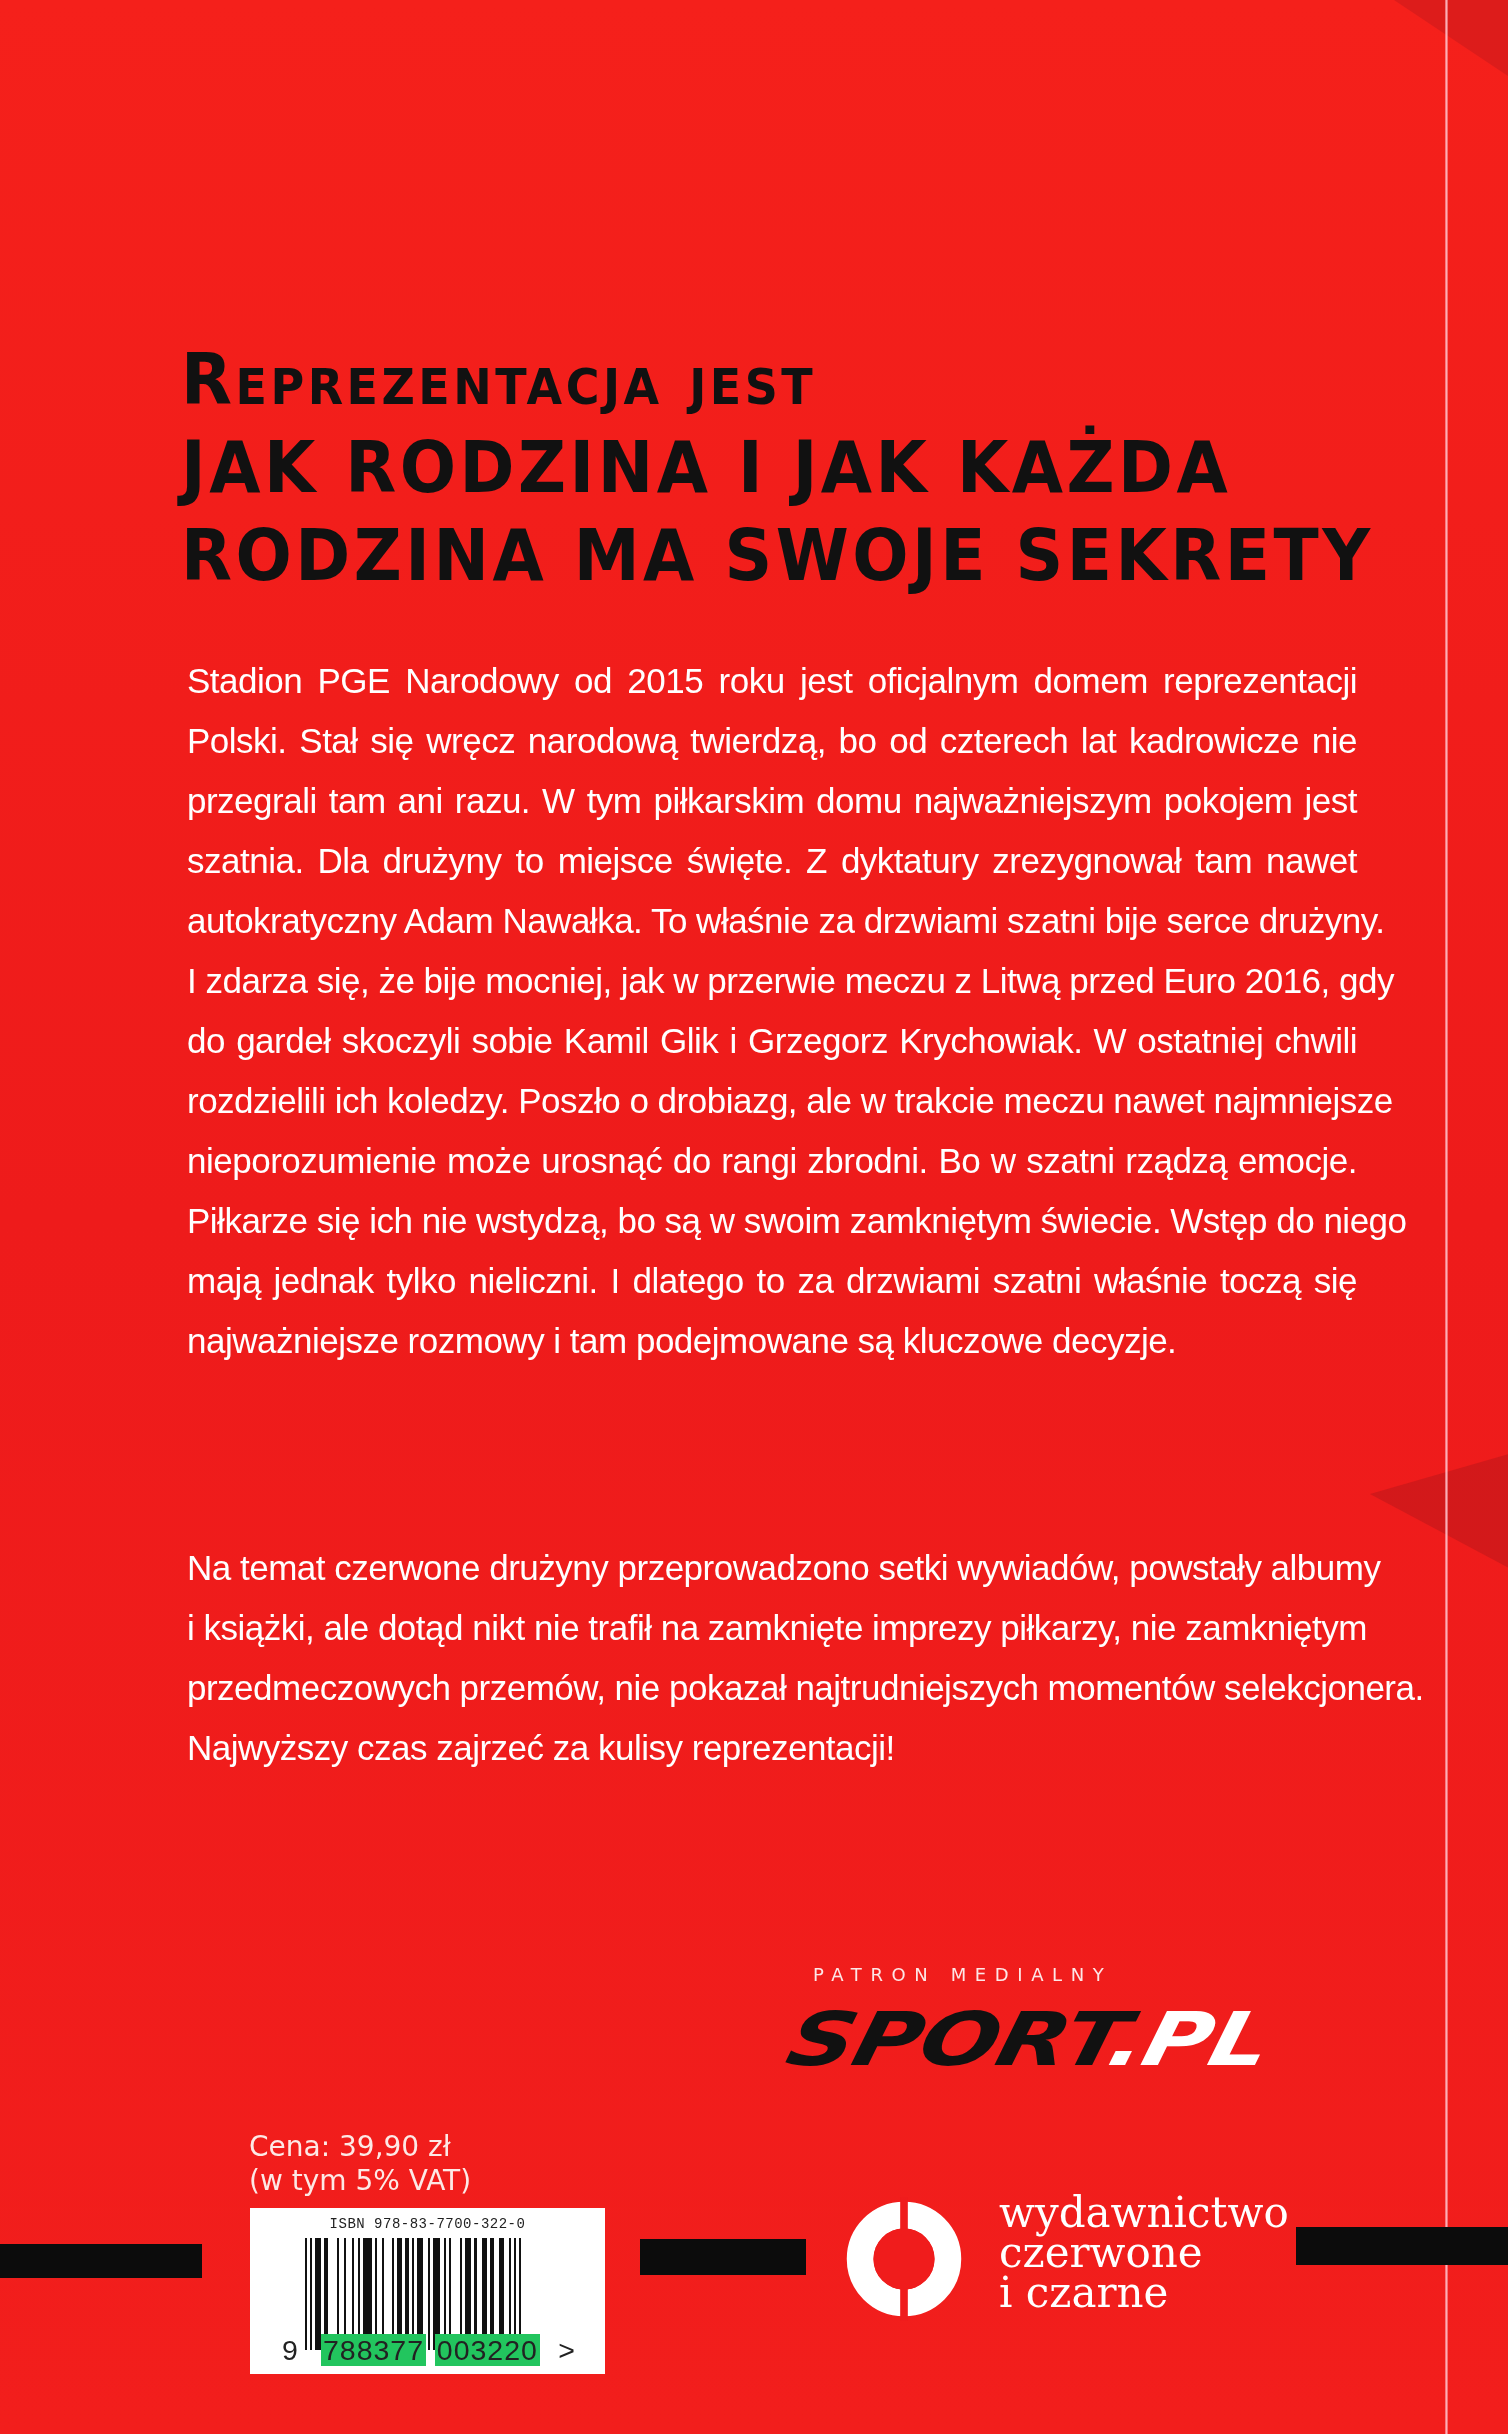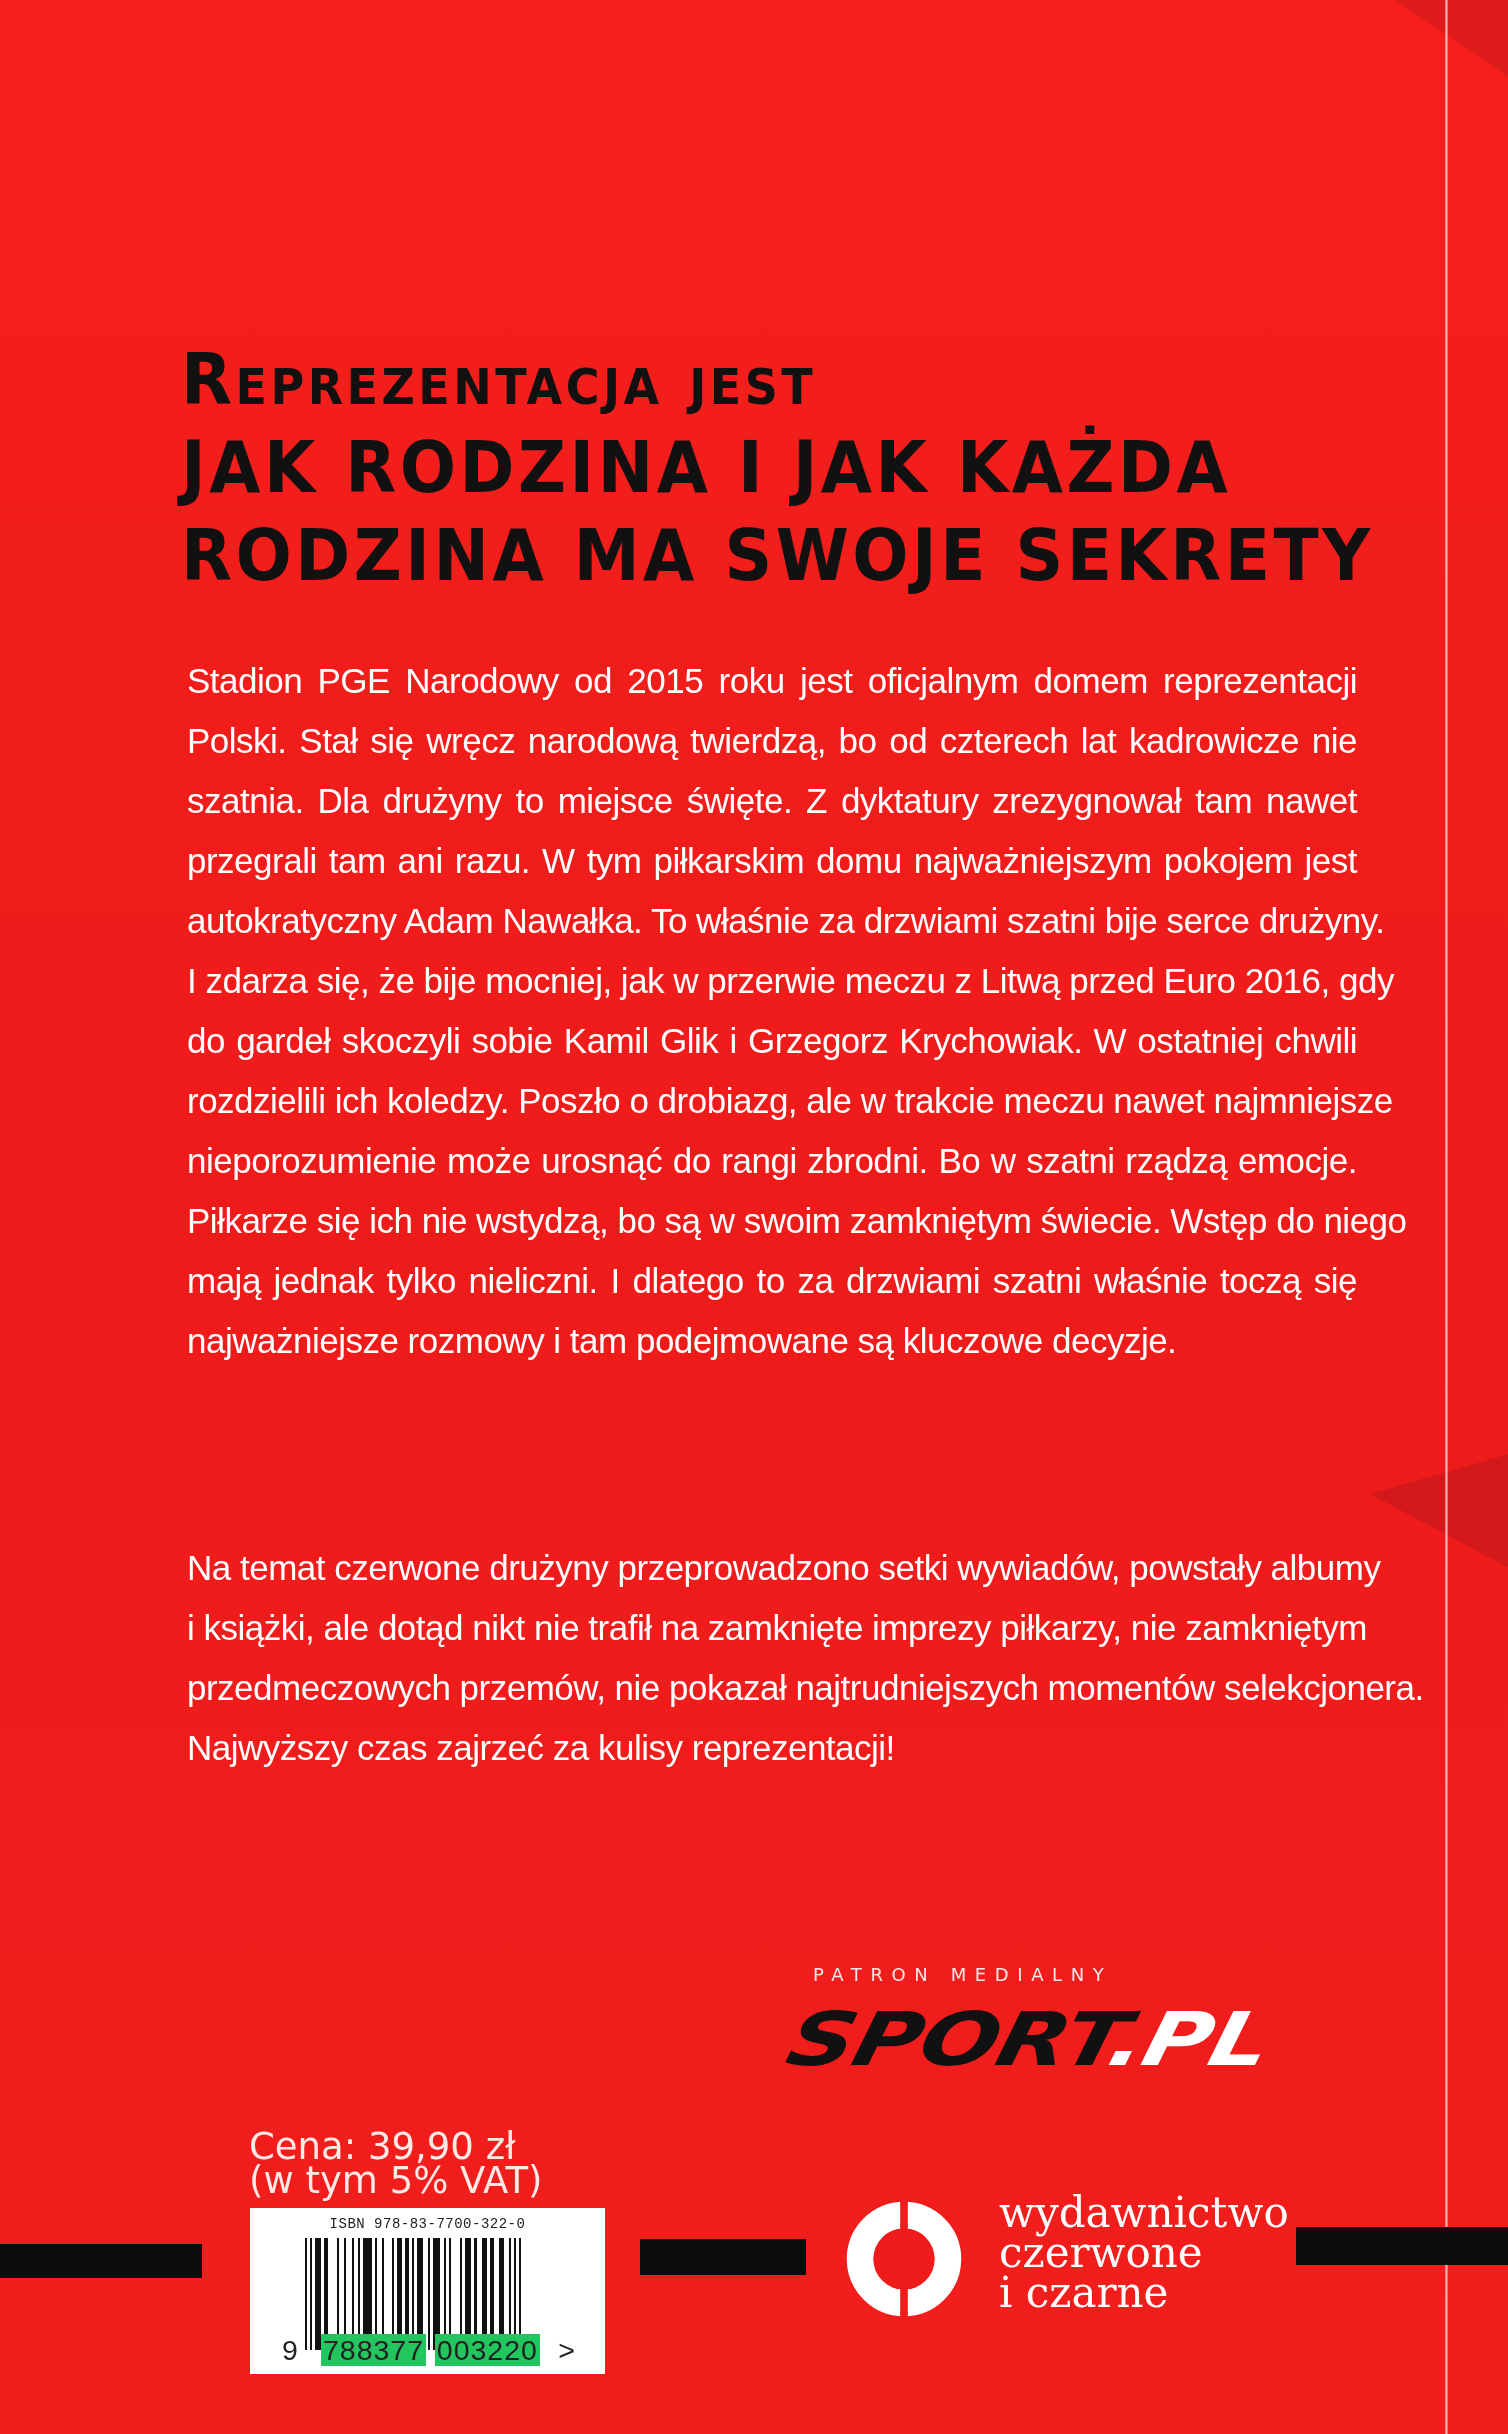--- a/index.html
+++ b/index.html
@@ -101,21 +101,21 @@
       transform-origin: left top;
       line-height: 1;
     }
     .sport-logo .black { color: #111; }
     .sport-logo .white { color: #fff; }
 
     .price {
       position: absolute;
       left: 249px; top: 2130px;
       color: #fde9e6;
-      font-size: 37px;
+      font-size: 28px;
       line-height: 34px;
       font-family: "DejaVu Sans", sans-serif;
     }
     .barcode-box {
       position: absolute;
       left: 250px; top: 2208px;
       width: 355px; height: 166px;
       background: #fff;
     }
     .isbn {
@@ -184,22 +184,22 @@
 
 <div class="headline">
   <span class="line" style="font-variant: small-caps;">Reprezentacja jest</span>
   <span class="line" style="text-transform: uppercase;">jak rodzina i jak każda</span>
   <span class="line" style="text-transform: uppercase;">rodzina ma swoje sekrety</span>
 </div>
 
 <div class="body-text para1">
   <span class="ln">Stadion PGE Narodowy od 2015 roku jest oficjalnym domem reprezentacji</span>
   <span class="ln">Polski. Stał się wręcz narodową twierdzą, bo od czterech lat kadrowicze nie</span>
+  <span class="ln">przegrali tam ani razu. W tym piłkarskim domu najważniejszym pokojem jest</span>
   <span class="ln">szatnia. Dla drużyny to miejsce święte. Z dyktatury zrezygnował tam nawet</span>
-  <span class="ln">przegrali tam ani razu. W tym piłkarskim domu najważniejszym pokojem jest</span>
   <span class="ln">autokratyczny Adam Nawałka. To właśnie za drzwiami szatni bije serce drużyny.</span>
   <span class="ln">I zdarza się, że bije mocniej, jak w przerwie meczu z Litwą przed Euro 2016, gdy</span>
   <span class="ln">do gardeł skoczyli sobie Kamil Glik i Grzegorz Krychowiak. W ostatniej chwili</span>
   <span class="ln">rozdzielili ich koledzy. Poszło o drobiazg, ale w trakcie meczu nawet najmniejsze</span>
   <span class="ln">nieporozumienie może urosnąć do rangi zbrodni. Bo w szatni rządzą emocje.</span>
   <span class="ln">Piłkarze się ich nie wstydzą, bo są w swoim zamkniętym świecie. Wstęp do niego</span>
   <span class="ln">mają jednak tylko nieliczni. I dlatego to za drzwiami szatni właśnie toczą się</span>
   <span class="ln last">najważniejsze rozmowy i tam podejmowane są kluczowe decyzje.</span>
 </div>
 

